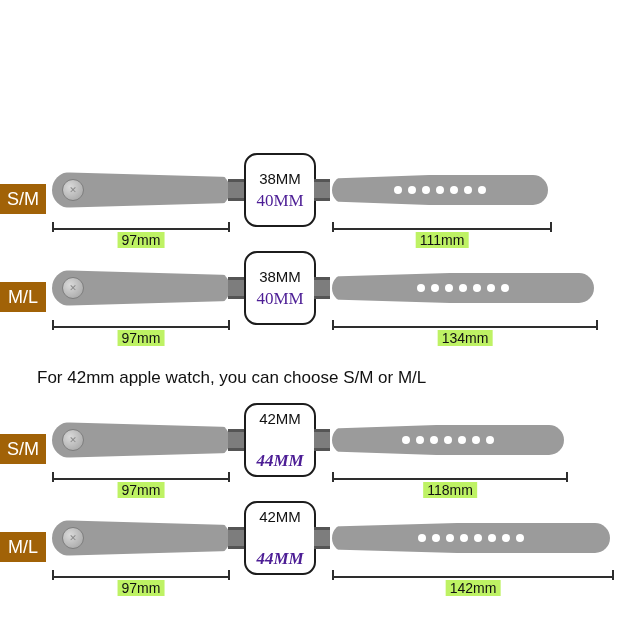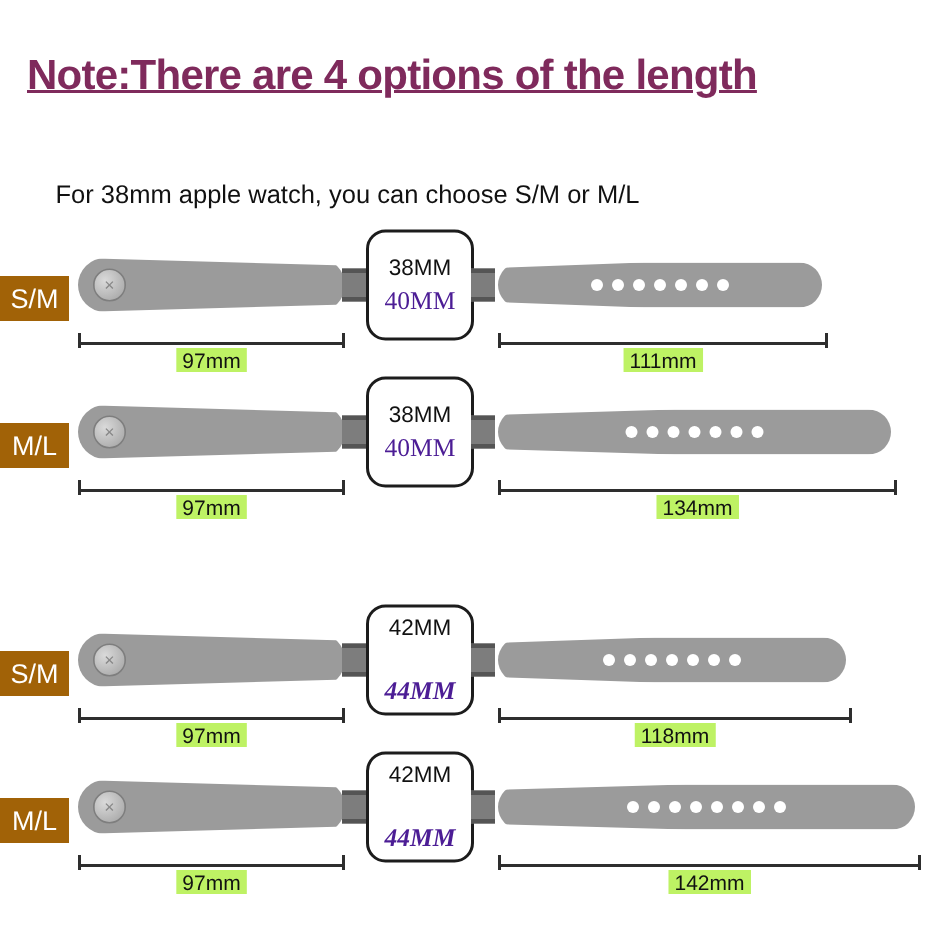--- a/index.html
+++ b/index.html
@@ -51,23 +51,22 @@
   .dim::before{left:0;} .dim::after{right:0;}
   .dim-left{left:52px;width:178px;}
   .dim-label{position:absolute;left:50%;top:2px;transform:translateX(-50%);
              font-size:14px;color:#111;background:#bef264;padding:0 4px;white-space:nowrap;}
 </style>
 </head>
 <body>
 
 <div class="canvas">
 
-  <div class="title">Note:There are 4 options of the length</div>
 
-  <div class="section-heading" id="heading-1">For 38mm apple watch, you can choose S/M or M/L</div>
+  <div class="section-heading" id="heading-2">For 42mm apple watch, you can choose S/M or M/L</div>
 
   <div class="band-row" id="row-0">
     <div class="size-tag">S/M</div>
     <div class="strap-left"></div>
     <div class="pin"></div>
     <div class="lug lug-left"></div>
     <div class="case-box">
       <div class="case-top">38MM</div>
       <div class="case-bottom">40MM</div>
     </div>

